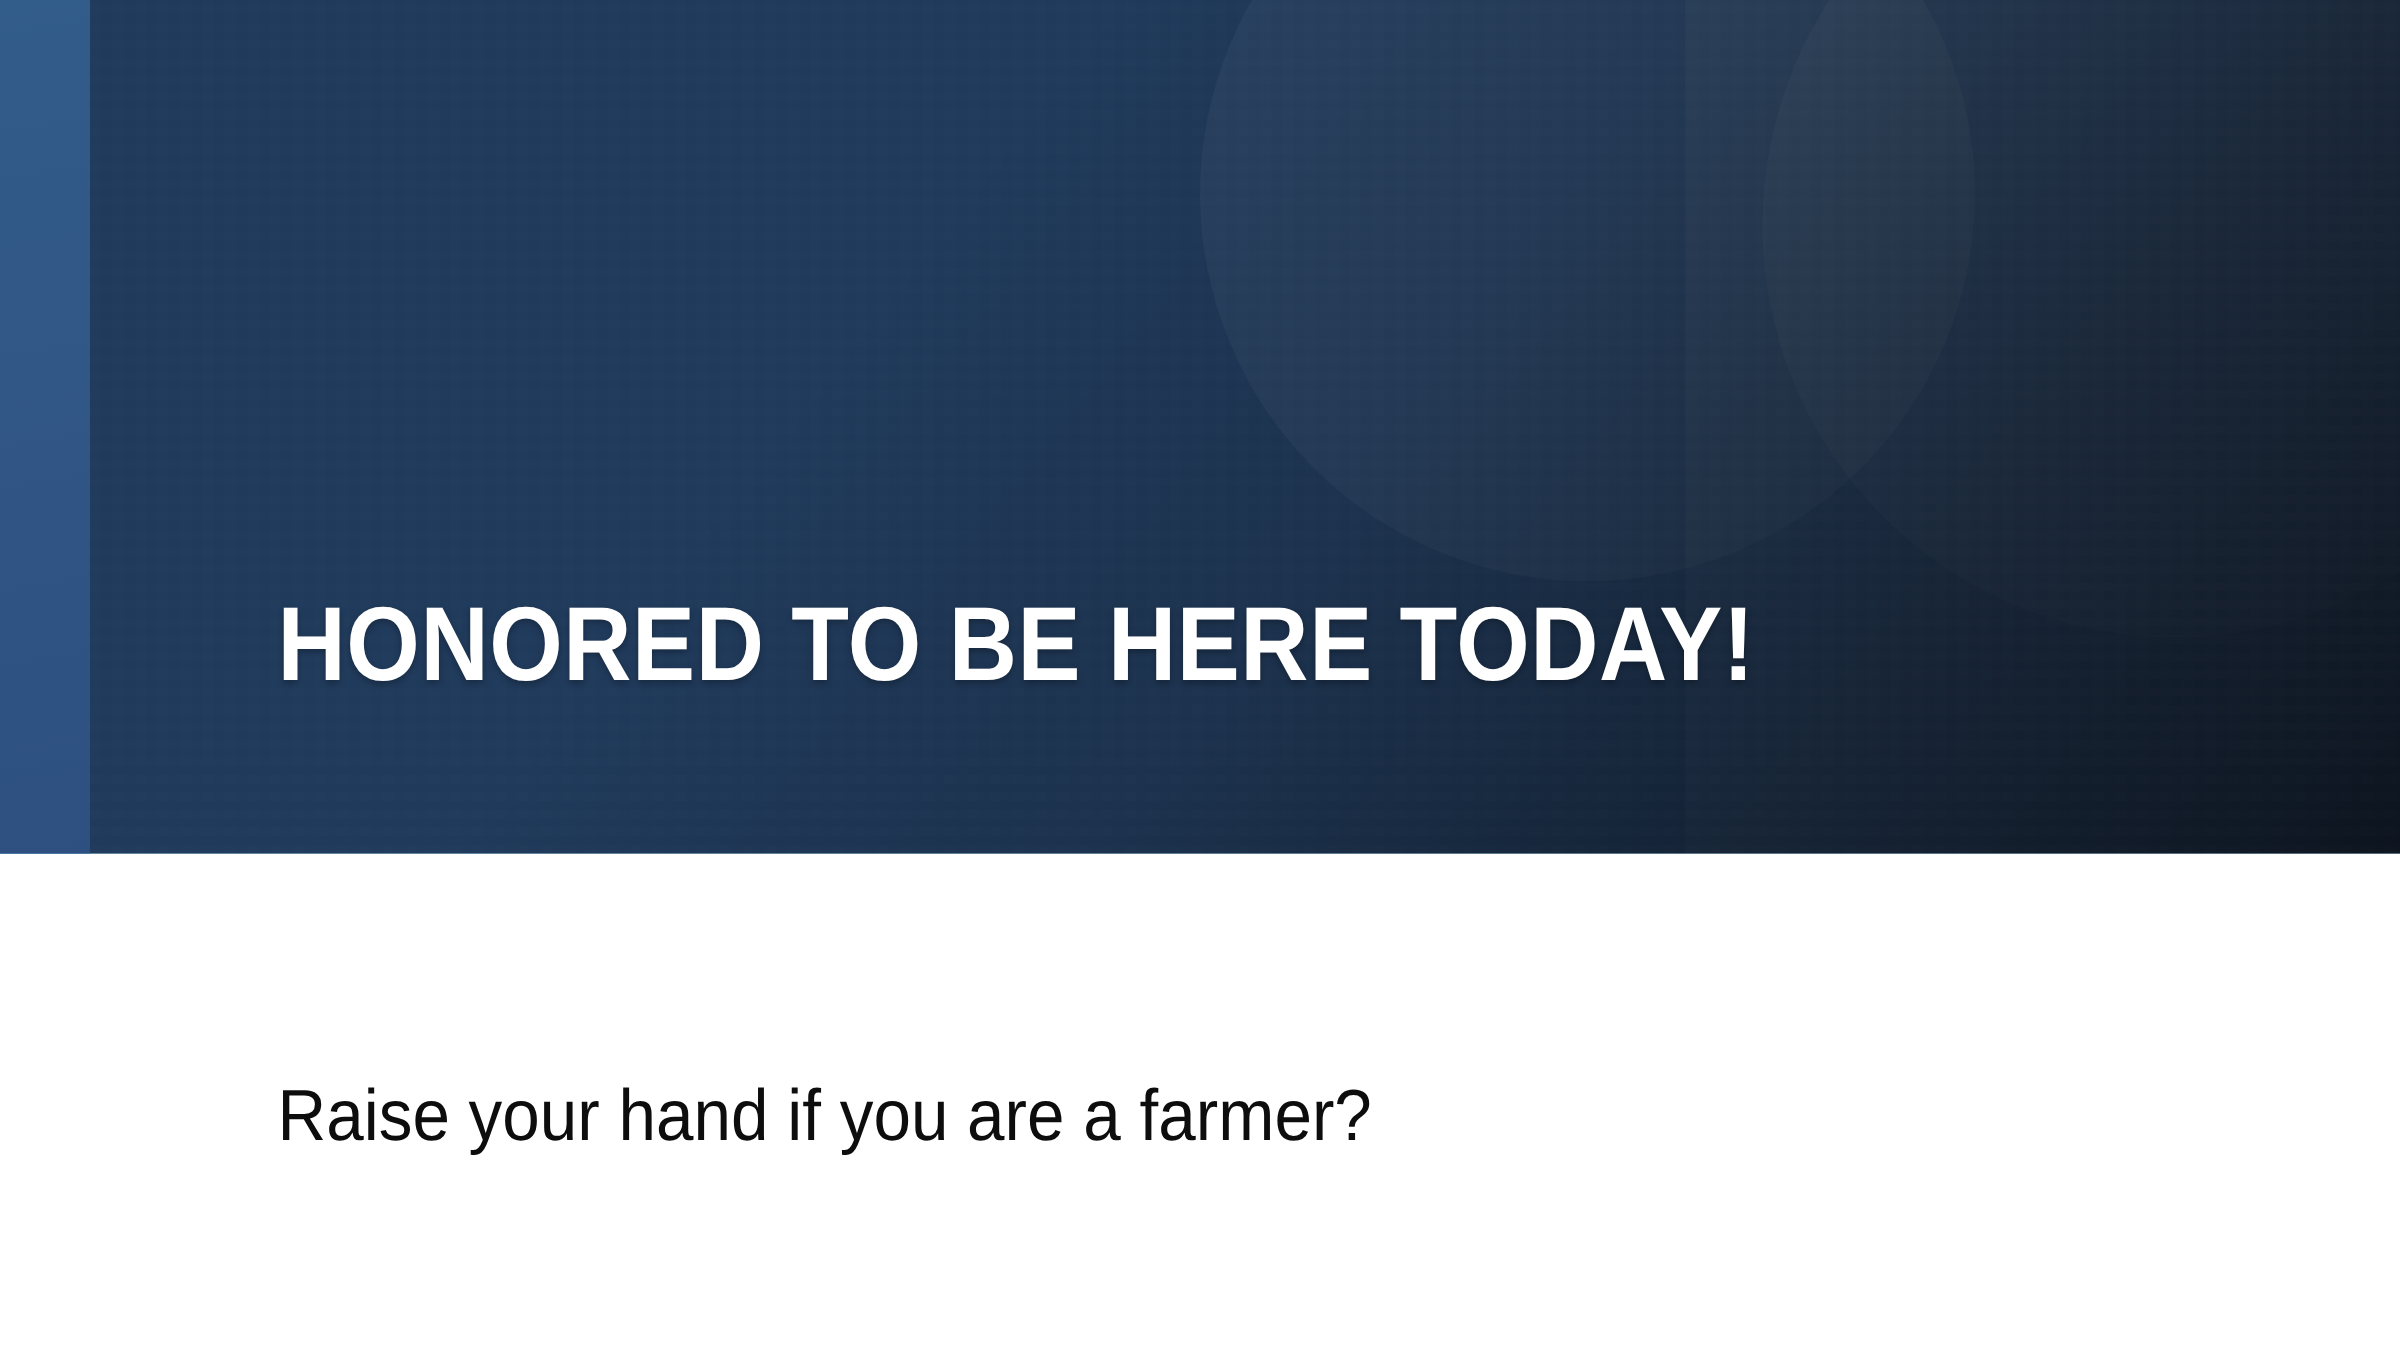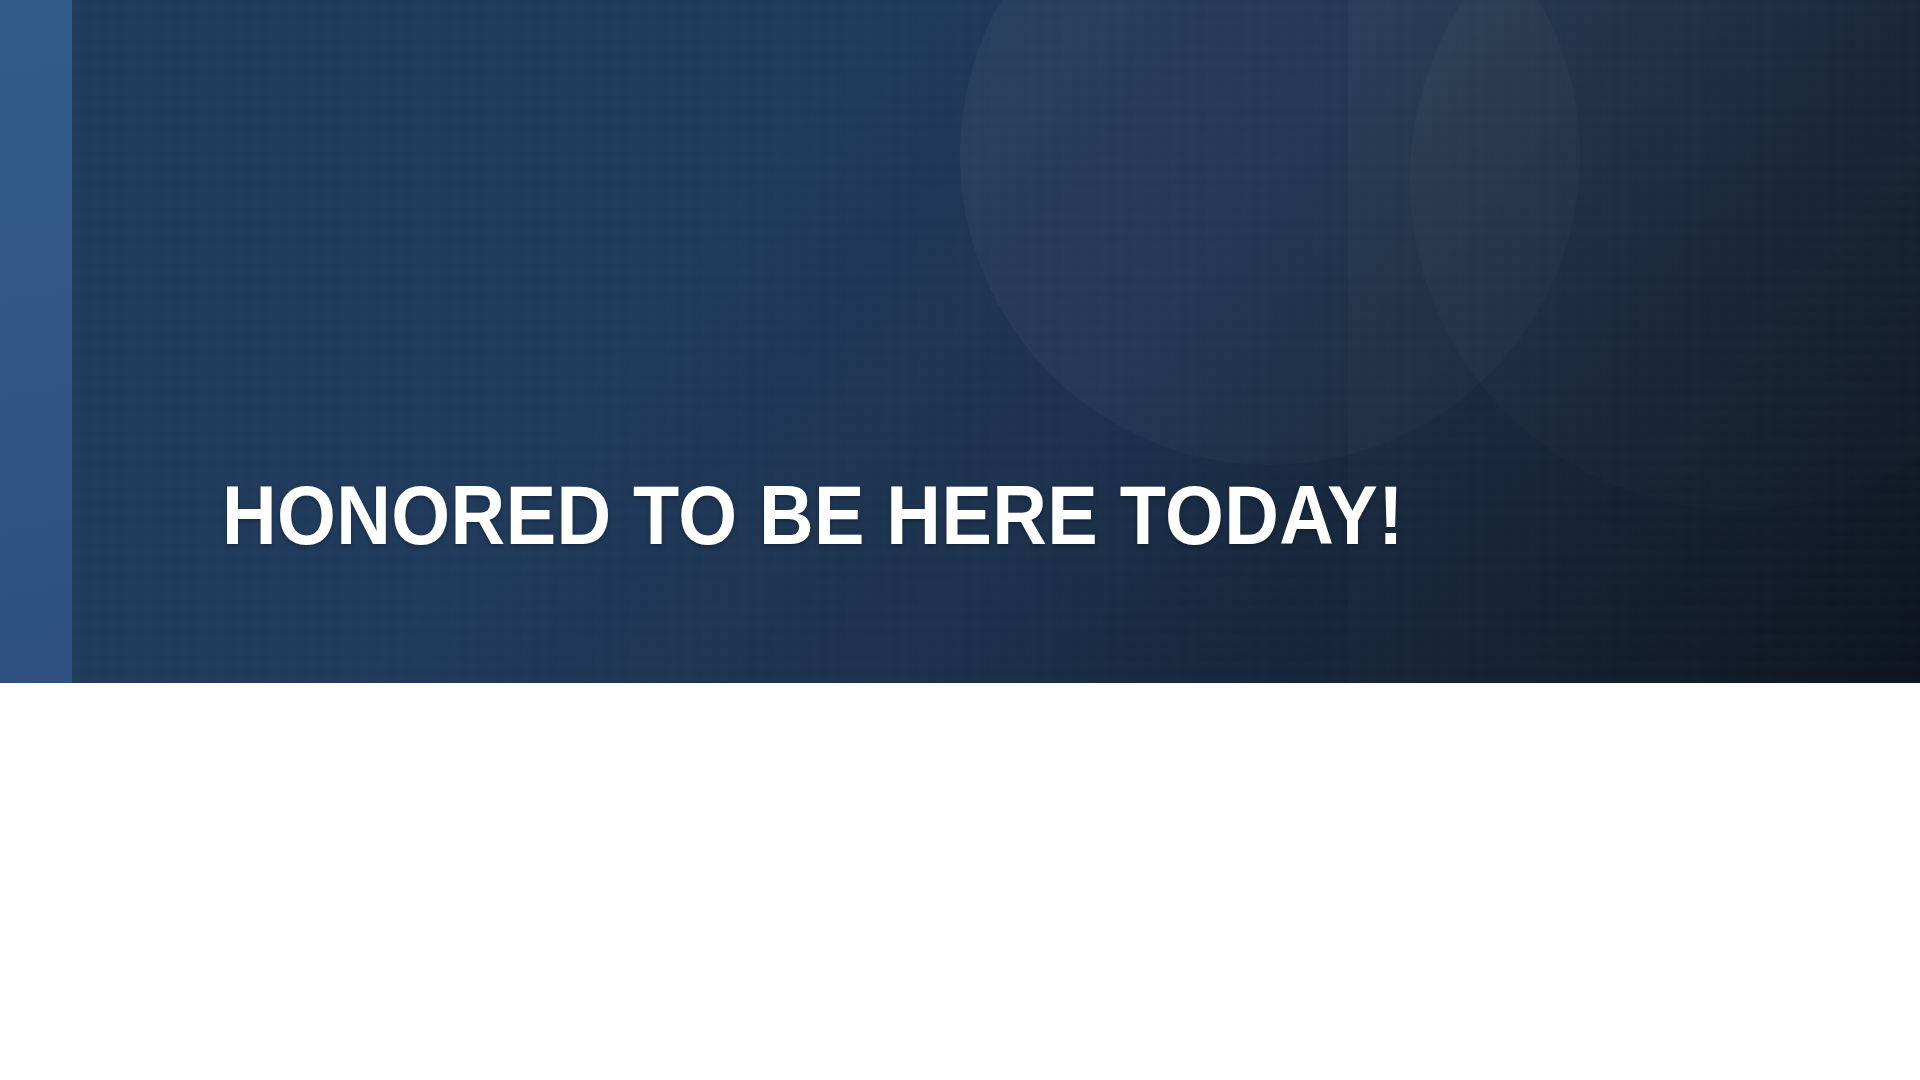--- a/index.html
+++ b/index.html
@@ -176,14 +176,17 @@
 
     <div id="shade-overlay"></div>
 
     <div id="texture-overlay"></div>
 
     <div id="accent-strip"></div>
 
     <h1 id="slide-title">HONORED TO BE HERE TODAY!</h1>
   </div>
 
+  <div id="body-area">
+    <p id="body-text">Raise your hand if you are a farmer?</p>
+  </div>
 
 </div>
 
 </body></html>

